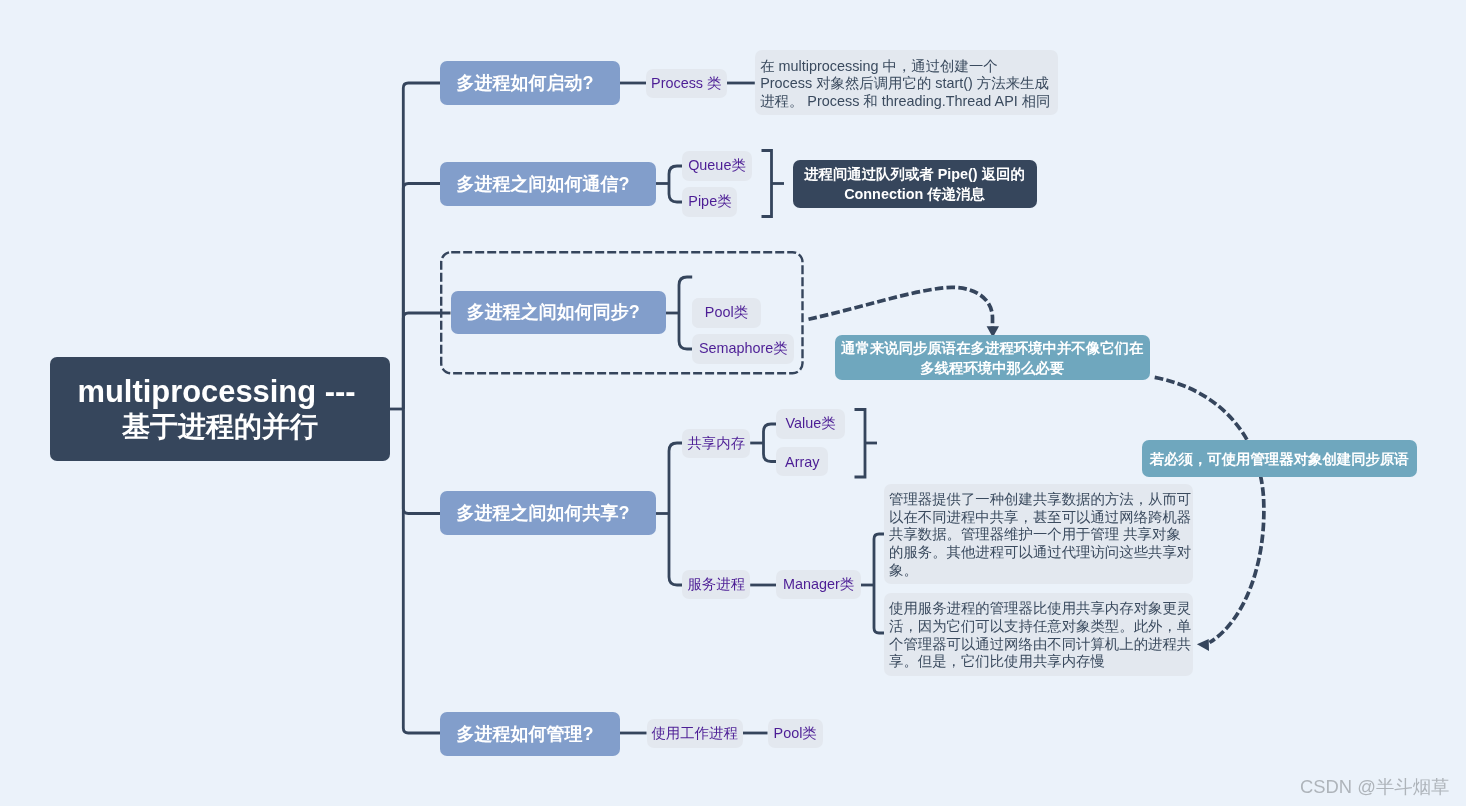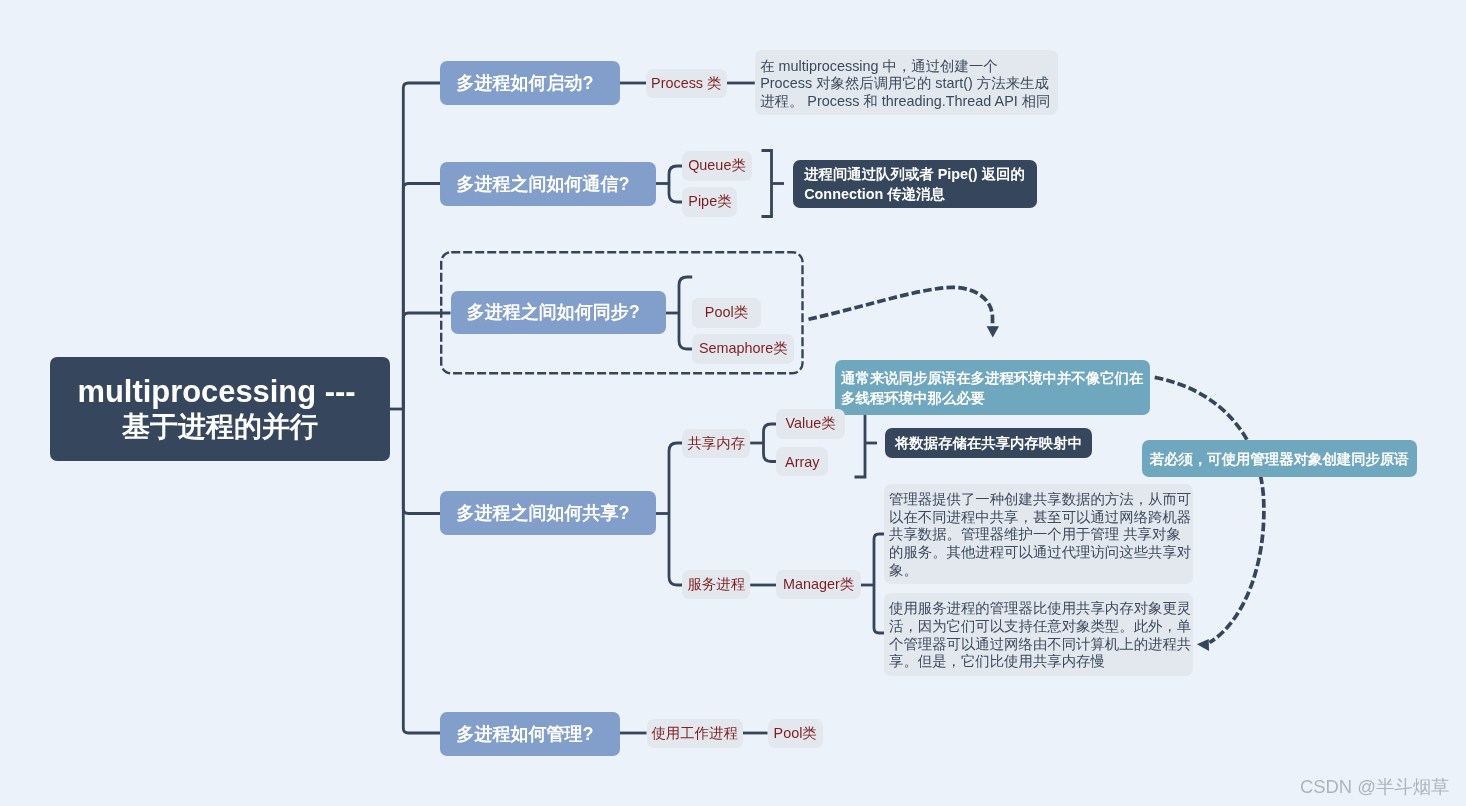--- a/index.html
+++ b/index.html
@@ -8,29 +8,29 @@
     width:1466px;height:806px;
     background:#ebf2fa;
     font-family:"Liberation Sans","DejaVu Sans",sans-serif;
     overflow:hidden;
     position:relative;
     -webkit-font-smoothing:antialiased;
   }
   .stage{position:absolute;left:0;top:0;width:1466px;height:806px;}
   svg.links{position:absolute;left:0;top:0;width:1466px;height:806px;pointer-events:none;}
   .node{position:absolute;box-sizing:border-box;}
-  .center{display:flex;align-items:center;justify-content:center;}
+  .center{display:flex;align-items:center;justify-content:center;text-align:center;}
 
   .root{background:#36465c;color:#ffffff;border-radius:7px;font-weight:bold;
         letter-spacing:0px;white-space:pre;flex-direction:column;}
   .root .l1{font-size:30.9px;line-height:35px;padding-right:7px;}
   .root .l2{font-size:28px;line-height:35px;}
   .main{background:#829ecb;color:#ffffff;border-radius:7px;font-weight:bold;
         font-size:18px;white-space:nowrap;padding-right:10px;}
-  .chip{background:#e3e8ef;color:#7f1d1d;border-radius:7px;font-size:14.4px;white-space:nowrap;}
+  .chip{background:#e3e8ef;color:#4c1d95;border-radius:7px;font-size:14.4px;white-space:nowrap;}
   .greynote{background:#e3e8ef;color:#3a4a5e;border-radius:7px;font-size:14.4px;
             line-height:17.7px;text-align:left;white-space:pre;padding:7.4px 5.5px 4.5px 5.4px;}
   .darknote{background:#36465c;color:#ffffff;border-radius:7px;font-size:14.4px;font-weight:bold;
             line-height:20px;white-space:pre;}
   .tealnote{background:#6fa7be;color:#ffffff;border-radius:7px;font-size:14.4px;font-weight:bold;
             line-height:20px;white-space:pre;}
   .watermark{position:absolute;color:#8a8f94;font-size:18.4px;white-space:nowrap;opacity:0.62;}
 </style>
 </head>
 <body>
@@ -104,30 +104,29 @@
 
   <div class="node main center" style="left:450.5px;top:290.6px;width:215.5px;height:43.5px;">多进程之间如何同步?</div>
 
   <div class="node darknote center" style="left:792.5px;top:160px;width:244px;height:47.6px;">进程间通过队列或者 Pipe() 返回的
 Connection 传递消息</div>
 
   <div class="node chip center" style="left:692.2px;top:262.2px;width:57.7px;height:29.4px;margin-top:36px;">Lock类</div>
   <div class="node chip center" style="left:692.2px;top:298.2px;width:68.5px;height:29.4px;">Pool类</div>
   <div class="node chip center" style="left:692.2px;top:334.2px;width:102.3px;height:29.4px;">Semaphore类</div>
 
-  <div class="node tealnote center" style="left:834.8px;top:360px;width:314.8px;height:55px;">通常来说同步原语在多进程环境中并不像它们在
+  <div class="node tealnote center" style="left:834.8px;top:335px;width:314.8px;height:45px;">通常来说同步原语在多进程环境中并不像它们在
 多线程环境中那么必要</div>
 
   <div class="node main center" style="left:440px;top:491.3px;width:216px;height:44px;">多进程之间如何共享?</div>
 
   <div class="node chip center" style="left:682.3px;top:428.5px;width:67.9px;height:29.4px;">共享内存</div>
   <div class="node chip center" style="left:776.2px;top:409.2px;width:68.7px;height:29.4px;">Value类</div>
   <div class="node chip center" style="left:776.2px;top:447.1px;width:52.1px;height:29.4px;">Array</div>
 
-  <div class="node darknote center" style="left:885px;top:428px;width:207px;height:30px;">将数据存储在共享内存映射中</div>
 
   <div class="node chip center" style="left:682.3px;top:569.5px;width:67.9px;height:29.4px;">服务进程</div>
   <div class="node chip center" style="left:776.4px;top:569.5px;width:84.4px;height:29.4px;">Manager类</div>
 
   <div class="node greynote" style="left:883.6px;top:483.6px;width:309.2px;">管理器提供了一种创建共享数据的方法，从而可
 以在不同进程中共享，甚至可以通过网络跨机器
 共享数据。管理器维护一个用于管理 共享对象
 的服务。其他进程可以通过代理访问这些共享对
 象。</div>
   <div class="node greynote" style="left:883.6px;top:592.8px;width:309.2px;">使用服务进程的管理器比使用共享内存对象更灵

